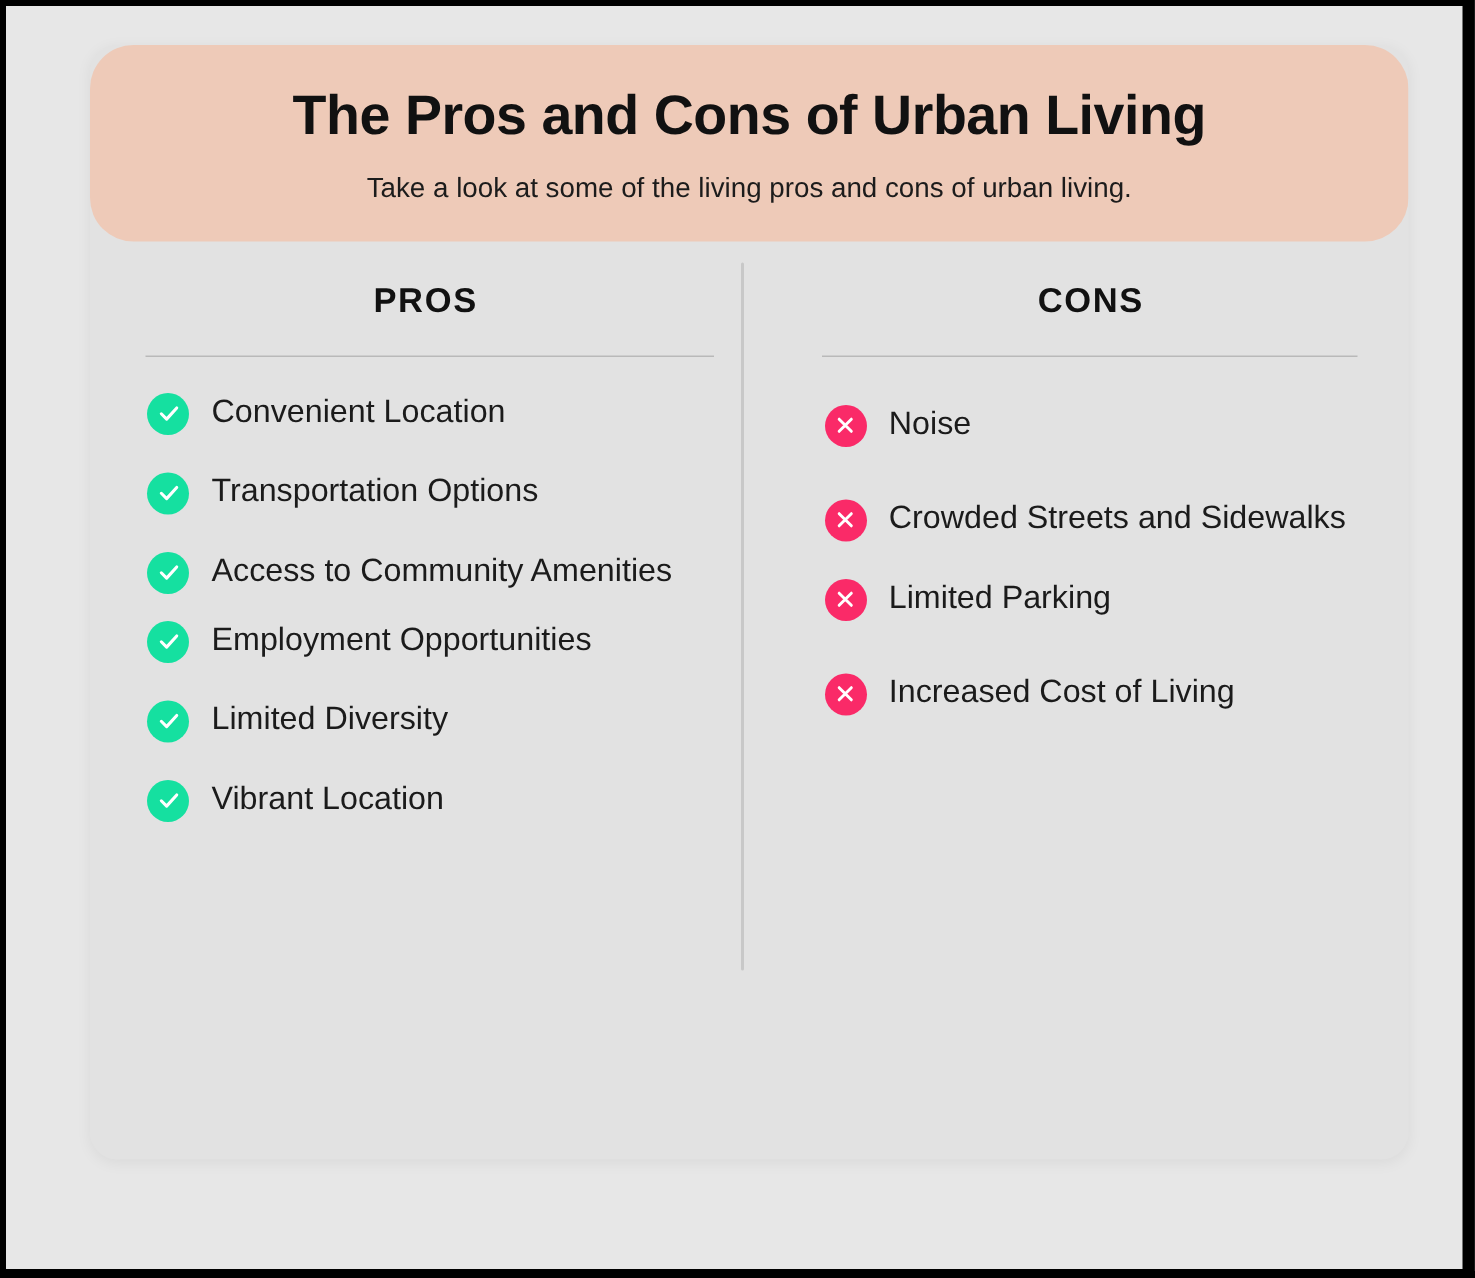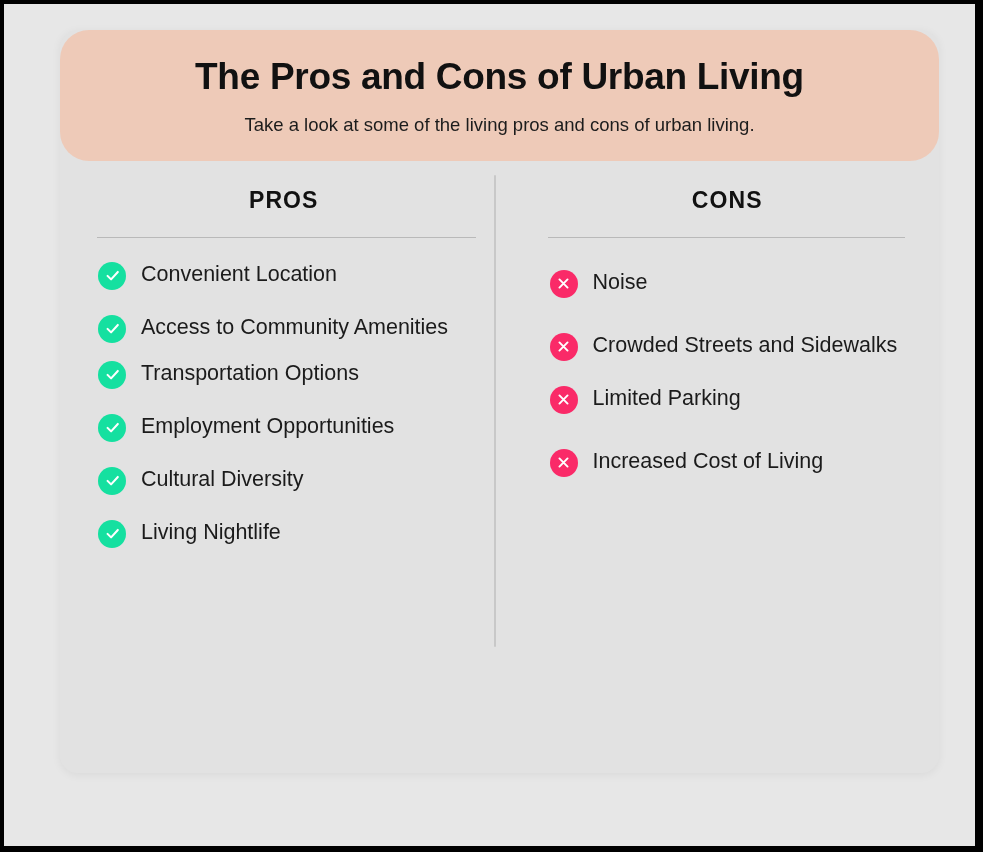--- a/index.html
+++ b/index.html
@@ -178,63 +178,63 @@
 
             <li class="list-item">
               <span class="badge check">
                 <svg width="17" height="17" viewBox="0 0 24 24" aria-hidden="true">
                   <path d="M5 12.5 L10 17.5 L19.5 7" fill="none" stroke="#ffffff" stroke-width="2.9" stroke-linecap="round" stroke-linejoin="round"></path>
                 </svg>
               </span>
               <span class="item-label">Convenient Location</span>
             </li>
 
+            <li class="list-item">
+              <span class="badge check">
+                <svg width="17" height="17" viewBox="0 0 24 24" aria-hidden="true">
+                  <path d="M5 12.5 L10 17.5 L19.5 7" fill="none" stroke="#ffffff" stroke-width="2.9" stroke-linecap="round" stroke-linejoin="round"></path>
+                </svg>
+              </span>
+              <span class="item-label">Transportation Options</span>
+            </li>
+
             <li class="list-item two-line">
               <span class="badge check">
                 <svg width="17" height="17" viewBox="0 0 24 24" aria-hidden="true">
                   <path d="M5 12.5 L10 17.5 L19.5 7" fill="none" stroke="#ffffff" stroke-width="2.9" stroke-linecap="round" stroke-linejoin="round"></path>
                 </svg>
               </span>
               <span class="item-label">Access to Community Amenities</span>
             </li>
 
             <li class="list-item">
               <span class="badge check">
                 <svg width="17" height="17" viewBox="0 0 24 24" aria-hidden="true">
                   <path d="M5 12.5 L10 17.5 L19.5 7" fill="none" stroke="#ffffff" stroke-width="2.9" stroke-linecap="round" stroke-linejoin="round"></path>
                 </svg>
               </span>
-              <span class="item-label">Transportation Options</span>
-            </li>
-
-            <li class="list-item">
-              <span class="badge check">
-                <svg width="17" height="17" viewBox="0 0 24 24" aria-hidden="true">
-                  <path d="M5 12.5 L10 17.5 L19.5 7" fill="none" stroke="#ffffff" stroke-width="2.9" stroke-linecap="round" stroke-linejoin="round"></path>
-                </svg>
-              </span>
               <span class="item-label">Employment Opportunities</span>
             </li>
 
             <li class="list-item">
               <span class="badge check">
                 <svg width="17" height="17" viewBox="0 0 24 24" aria-hidden="true">
                   <path d="M5 12.5 L10 17.5 L19.5 7" fill="none" stroke="#ffffff" stroke-width="2.9" stroke-linecap="round" stroke-linejoin="round"></path>
                 </svg>
               </span>
-              <span class="item-label">Cultural Diversity</span>
-            </li>
-
-            <li class="list-item">
-              <span class="badge check">
-                <svg width="17" height="17" viewBox="0 0 24 24" aria-hidden="true">
-                  <path d="M5 12.5 L10 17.5 L19.5 7" fill="none" stroke="#ffffff" stroke-width="2.9" stroke-linecap="round" stroke-linejoin="round"></path>
-                </svg>
-              </span>
-              <span class="item-label">Living Nightlife</span>
+              <span class="item-label">Limited Diversity</span>
+            </li>
+
+            <li class="list-item">
+              <span class="badge check">
+                <svg width="17" height="17" viewBox="0 0 24 24" aria-hidden="true">
+                  <path d="M5 12.5 L10 17.5 L19.5 7" fill="none" stroke="#ffffff" stroke-width="2.9" stroke-linecap="round" stroke-linejoin="round"></path>
+                </svg>
+              </span>
+              <span class="item-label">Vibrant Location</span>
             </li>
 
           </ul>
         </div>
 
         <div class="col-divider"></div>
 
         <div class="column cons">
           <div class="column-title">CONS</div>
           <div class="column-rule"></div>

